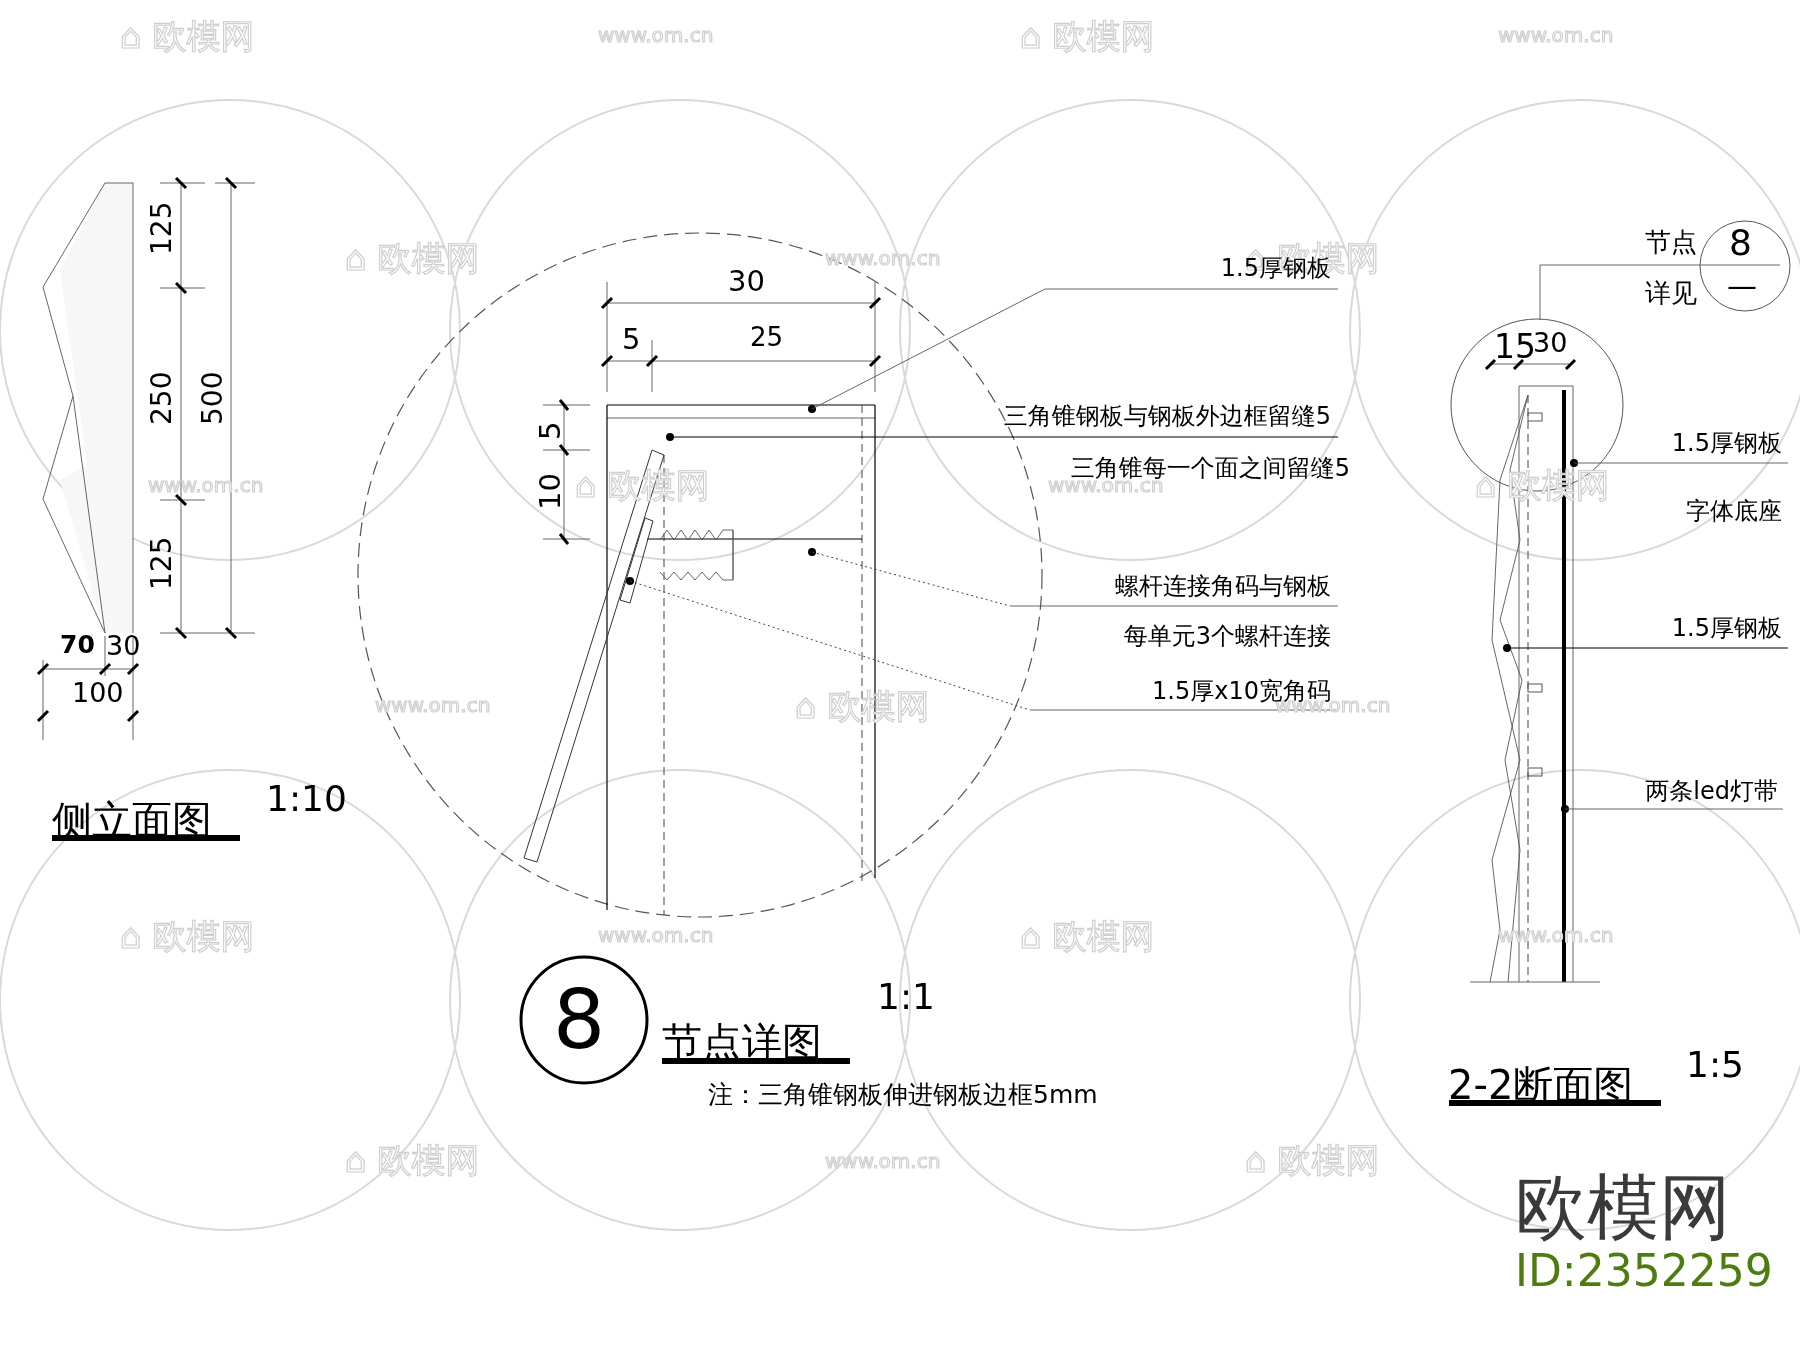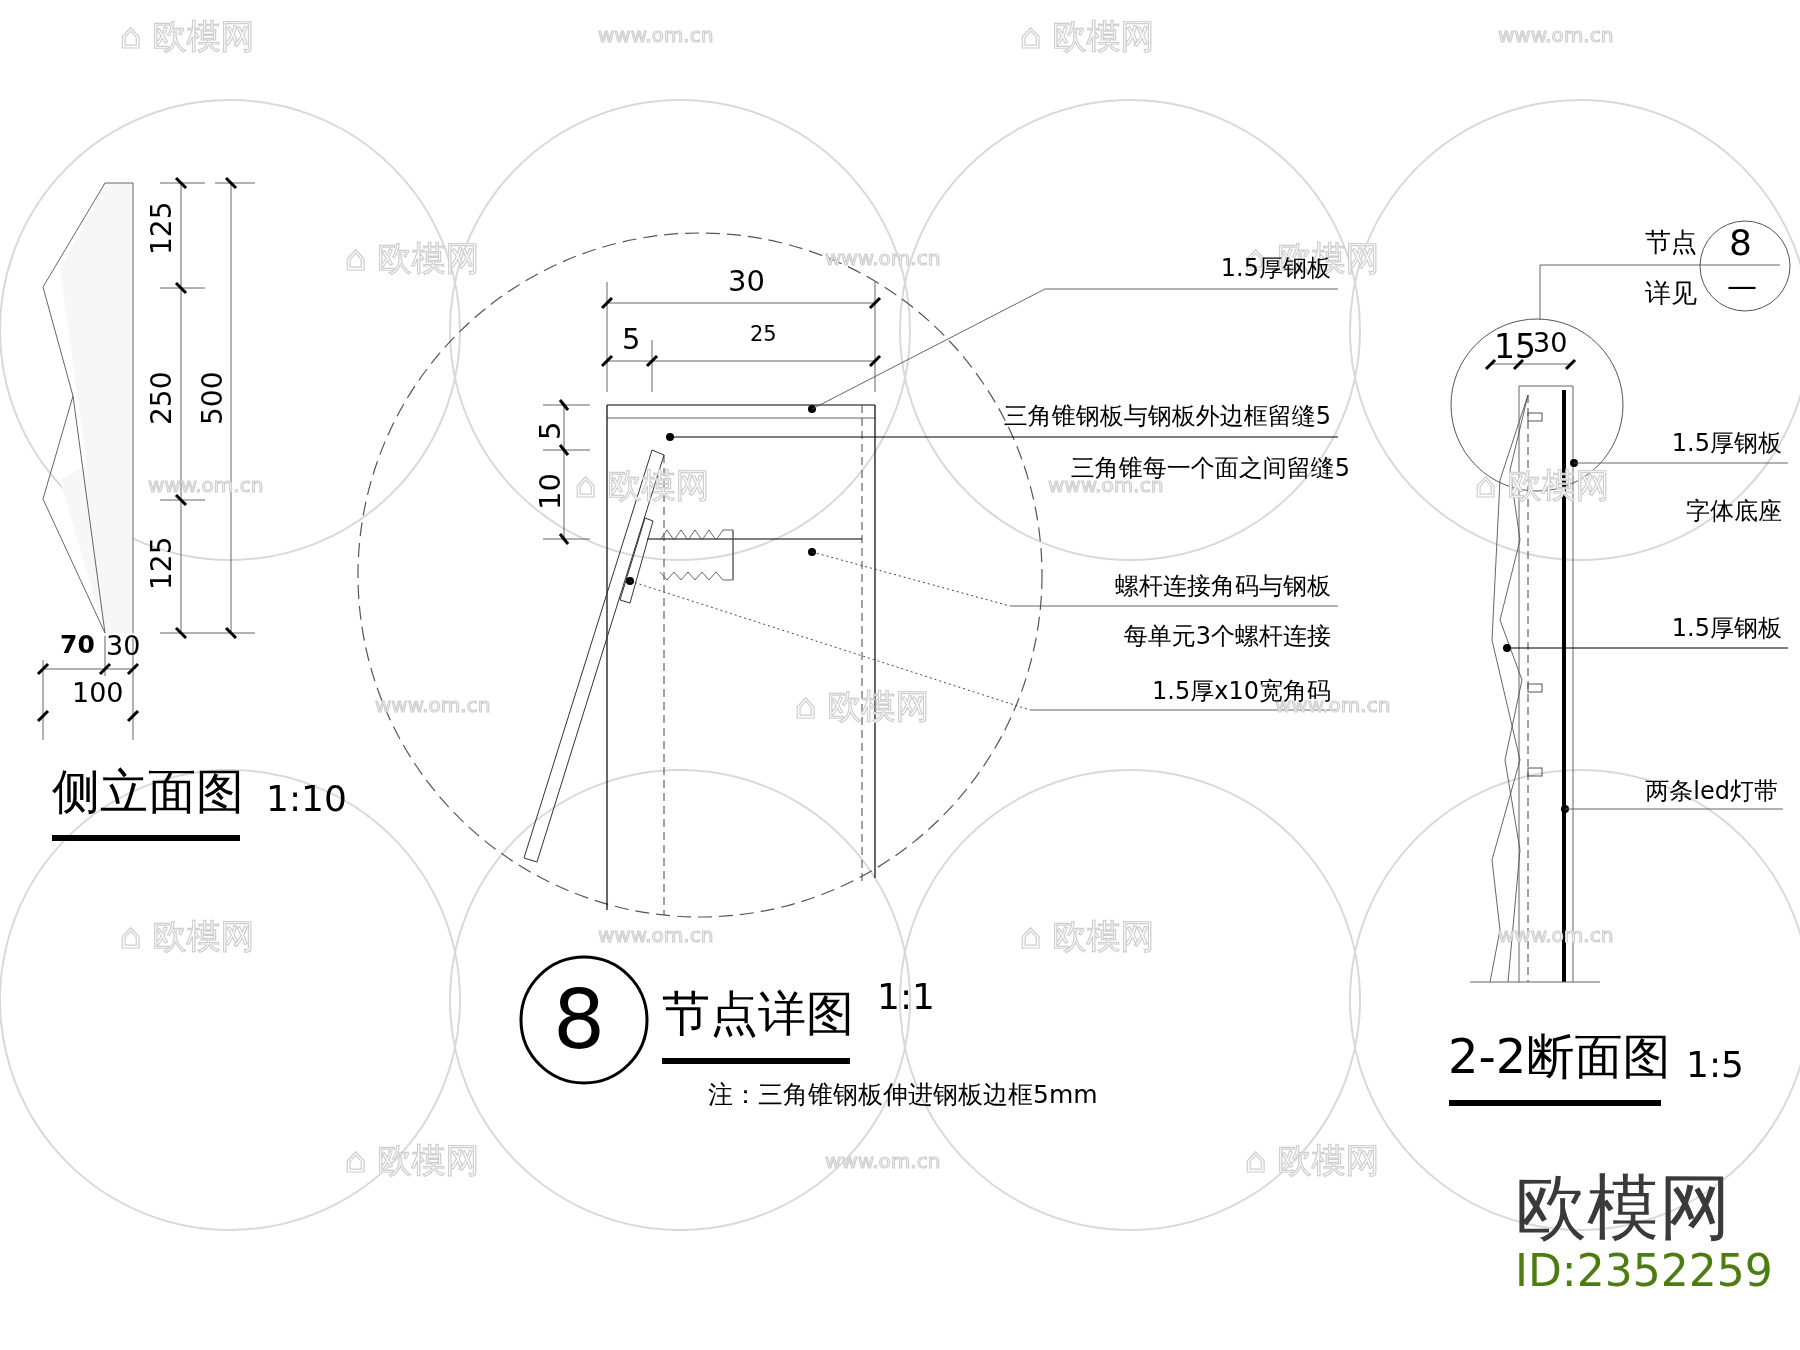--- a/index.html
+++ b/index.html
@@ -9,21 +9,21 @@
   .wmtext{font-family:"DejaVu Sans",sans-serif;fill:#fff;stroke:#cfcfcf;stroke-width:1.2;}
   .ln{stroke:#000;stroke-width:1.2;fill:none;}
   .thin{stroke:#555;stroke-width:0.9;fill:none;}
   .dash{stroke:#444;stroke-width:1;fill:none;stroke-dasharray:8 5;}
   .dot{stroke:#444;stroke-width:1;fill:none;stroke-dasharray:2 3;}
   .tick{stroke:#000;stroke-width:3;}
   .thick{stroke:#000;stroke-width:4;}
   .lbl{position:absolute;white-space:nowrap;font-family:"DejaVu Sans",sans-serif;}
   .dim{font-size:26px;transform-origin:left top;}
   .note{font-size:24px;text-align:right;}
-  .title{font-size:48px;}
+  .title{font-size:40px;margin-top:33px;}
   .scale{font-size:36px;}
   .uline{position:absolute;height:6px;background:#000;}
 </style>
 </head>
 <body>
 
 <svg class="main" width="1800" height="1350" viewBox="0 0 1800 1350">
 
   <g>
     <circle class="wm" cx="230" cy="330" r="230"></circle>
@@ -182,21 +182,21 @@
 <div class="lbl dim" style="left:196px;top:425px;transform:rotate(-90deg);font-size:28px;">500</div>
 <div class="lbl dim" style="left:60px;top:630px;font-size:25px;font-weight:bold;">70</div>
 <div class="lbl dim" style="left:106px;top:630px;font-size:27px;">30</div>
 <div class="lbl dim" style="left:72px;top:677px;font-size:27px;">100</div>
 <div class="lbl title" style="left:52px;top:760px;">侧立面图</div>
 <div class="uline" style="left:52px;top:835px;width:188px;"></div>
 <div class="lbl scale" style="left:266px;top:778px;">1:10</div>
 
 <div class="lbl dim" style="left:728px;top:264px;font-size:29px;">30</div>
 <div class="lbl dim" style="left:622px;top:322px;font-size:29px;">5</div>
-<div class="lbl dim" style="left:750px;top:322px;font-size:21px;">25</div>
+<div class="lbl dim" style="left:750px;top:322px;font-size:26px;">25</div>
 <div class="lbl dim" style="left:533px;top:440px;transform:rotate(-90deg);font-size:29px;">5</div>
 <div class="lbl dim" style="left:533px;top:510px;transform:rotate(-90deg);font-size:29px;">10</div>
 
 <div class="lbl note" style="right:469px;top:252px;">1.5厚钢板</div>
 <div class="lbl note" style="right:469px;top:400px;">三角锥钢板与钢板外边框留缝5</div>
 <div class="lbl note" style="right:450px;top:452px;">三角锥每一个面之间留缝5</div>
 <div class="lbl note" style="right:469px;top:570px;">螺杆连接角码与钢板</div>
 <div class="lbl note" style="right:469px;top:620px;">每单元3个螺杆连接</div>
 <div class="lbl note" style="right:469px;top:675px;">1.5厚x10宽角码</div>
 

